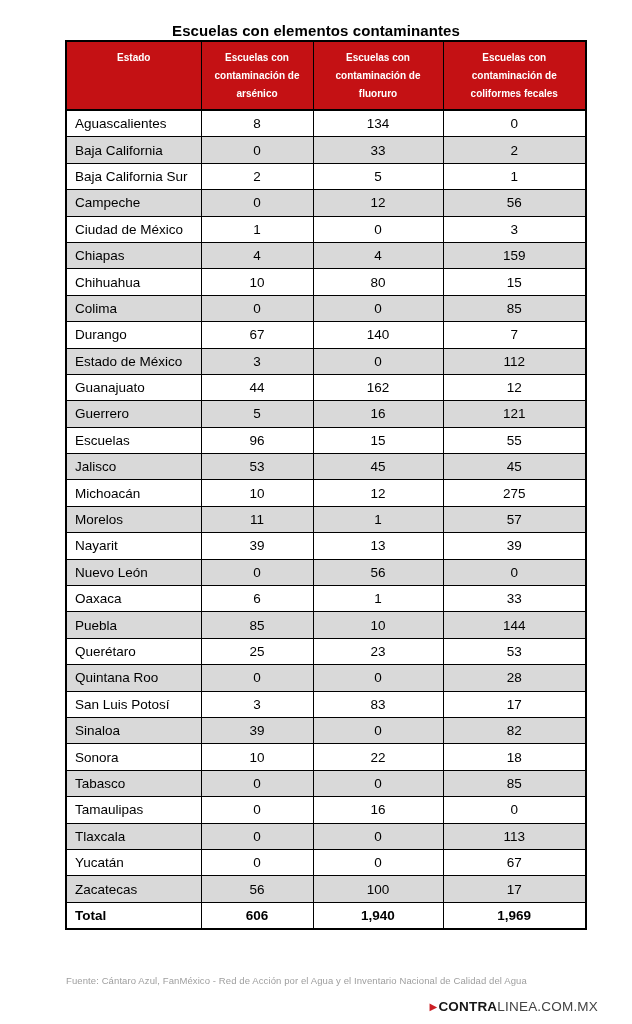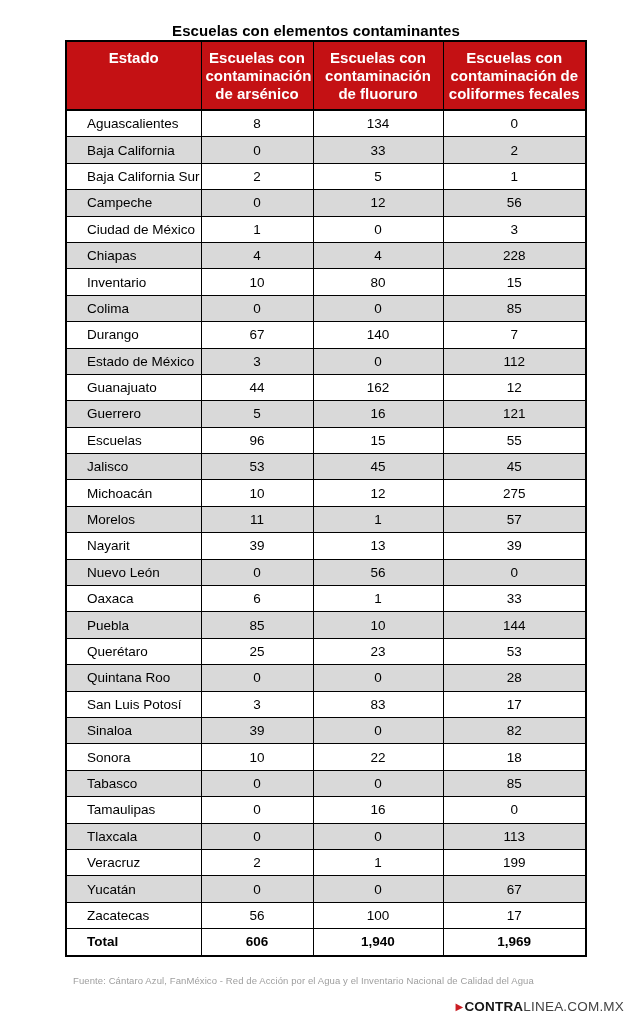--- a/index.html
+++ b/index.html
@@ -33,58 +33,58 @@
     table-layout: fixed;
     border: 2px solid #000;
   }
   table.data-table col.c-estado     { width: 135px; }
   table.data-table col.c-arsenico   { width: 112px; }
   table.data-table col.c-fluoruro   { width: 130px; }
   table.data-table col.c-coliformes { width: 143px; }
   th {
     background: var(--header-bg, #c41114);
     color: var(--header-text, #ffffff);
-    font-size: 15px;
+    font-size: 10px;
     font-weight: bold;
     text-align: center;
     vertical-align: top;
     padding: 7px 4px 6px 4px;
     line-height: 18px;
     border: 1px solid #000;
     border-bottom: 2px solid #000;
   }
   td {
     font-size: 13.5px;
     height: 25.4px;
     padding: 0 4px;
     border: 1px solid #000;
     text-align: center;
     vertical-align: middle;
     overflow: hidden;
     white-space: nowrap;
   }
   td:first-child {
     text-align: left;
-    padding-left: 20px;
+    padding-left: 8px;
   }
   tbody tr:nth-child(even) { background: var(--row-stripe, #d9d9d9); }
   tbody tr.total-row { background: #ffffff; }
   tbody tr.total-row td { font-weight: bold; }
   .source-note {
     position: absolute;
     top: 975px;
-    left: 73px;
+    left: 66px;
     font-size: 9.5px;
     color: #9e9e9e;
     letter-spacing: 0.1px;
   }
   .brand {
     position: absolute;
     top: 999px;
-    right: 8px;
+    right: 34px;
     font-size: 13.5px;
     letter-spacing: 0.2px;
     white-space: nowrap;
   }
   .brand .arrow {
     color: var(--brand-red, #cb1d23);
     font-size: 10px;
     margin-right: 1px;
     position: relative;
     top: -1px;
@@ -140,24 +140,24 @@
       <tr>
         <td>Ciudad de México</td>
         <td>1</td>
         <td>0</td>
         <td>3</td>
       </tr>
       <tr>
         <td>Chiapas</td>
         <td>4</td>
         <td>4</td>
-        <td>228</td>
-      </tr>
-      <tr>
-        <td>Inventario</td>
+        <td>159</td>
+      </tr>
+      <tr>
+        <td>Chihuahua</td>
         <td>10</td>
         <td>80</td>
         <td>15</td>
       </tr>
       <tr>
         <td>Colima</td>
         <td>0</td>
         <td>0</td>
         <td>85</td>
       </tr>
@@ -273,26 +273,20 @@
         <td>Tamaulipas</td>
         <td>0</td>
         <td>16</td>
         <td>0</td>
       </tr>
       <tr>
         <td>Tlaxcala</td>
         <td>0</td>
         <td>0</td>
         <td>113</td>
-      </tr>
-      <tr>
-        <td>Veracruz</td>
-        <td>2</td>
-        <td>1</td>
-        <td>199</td>
       </tr>
       <tr>
         <td>Yucatán</td>
         <td>0</td>
         <td>0</td>
         <td>67</td>
       </tr>
       <tr>
         <td>Zacatecas</td>
         <td>56</td>

